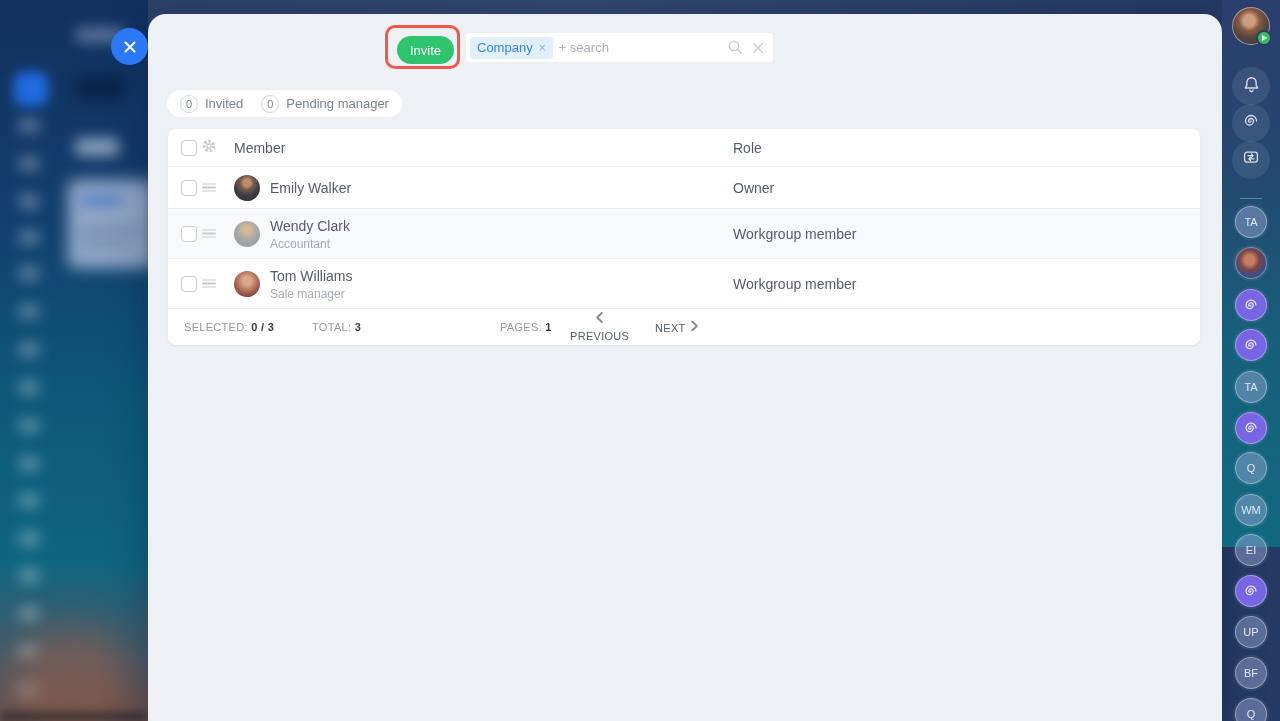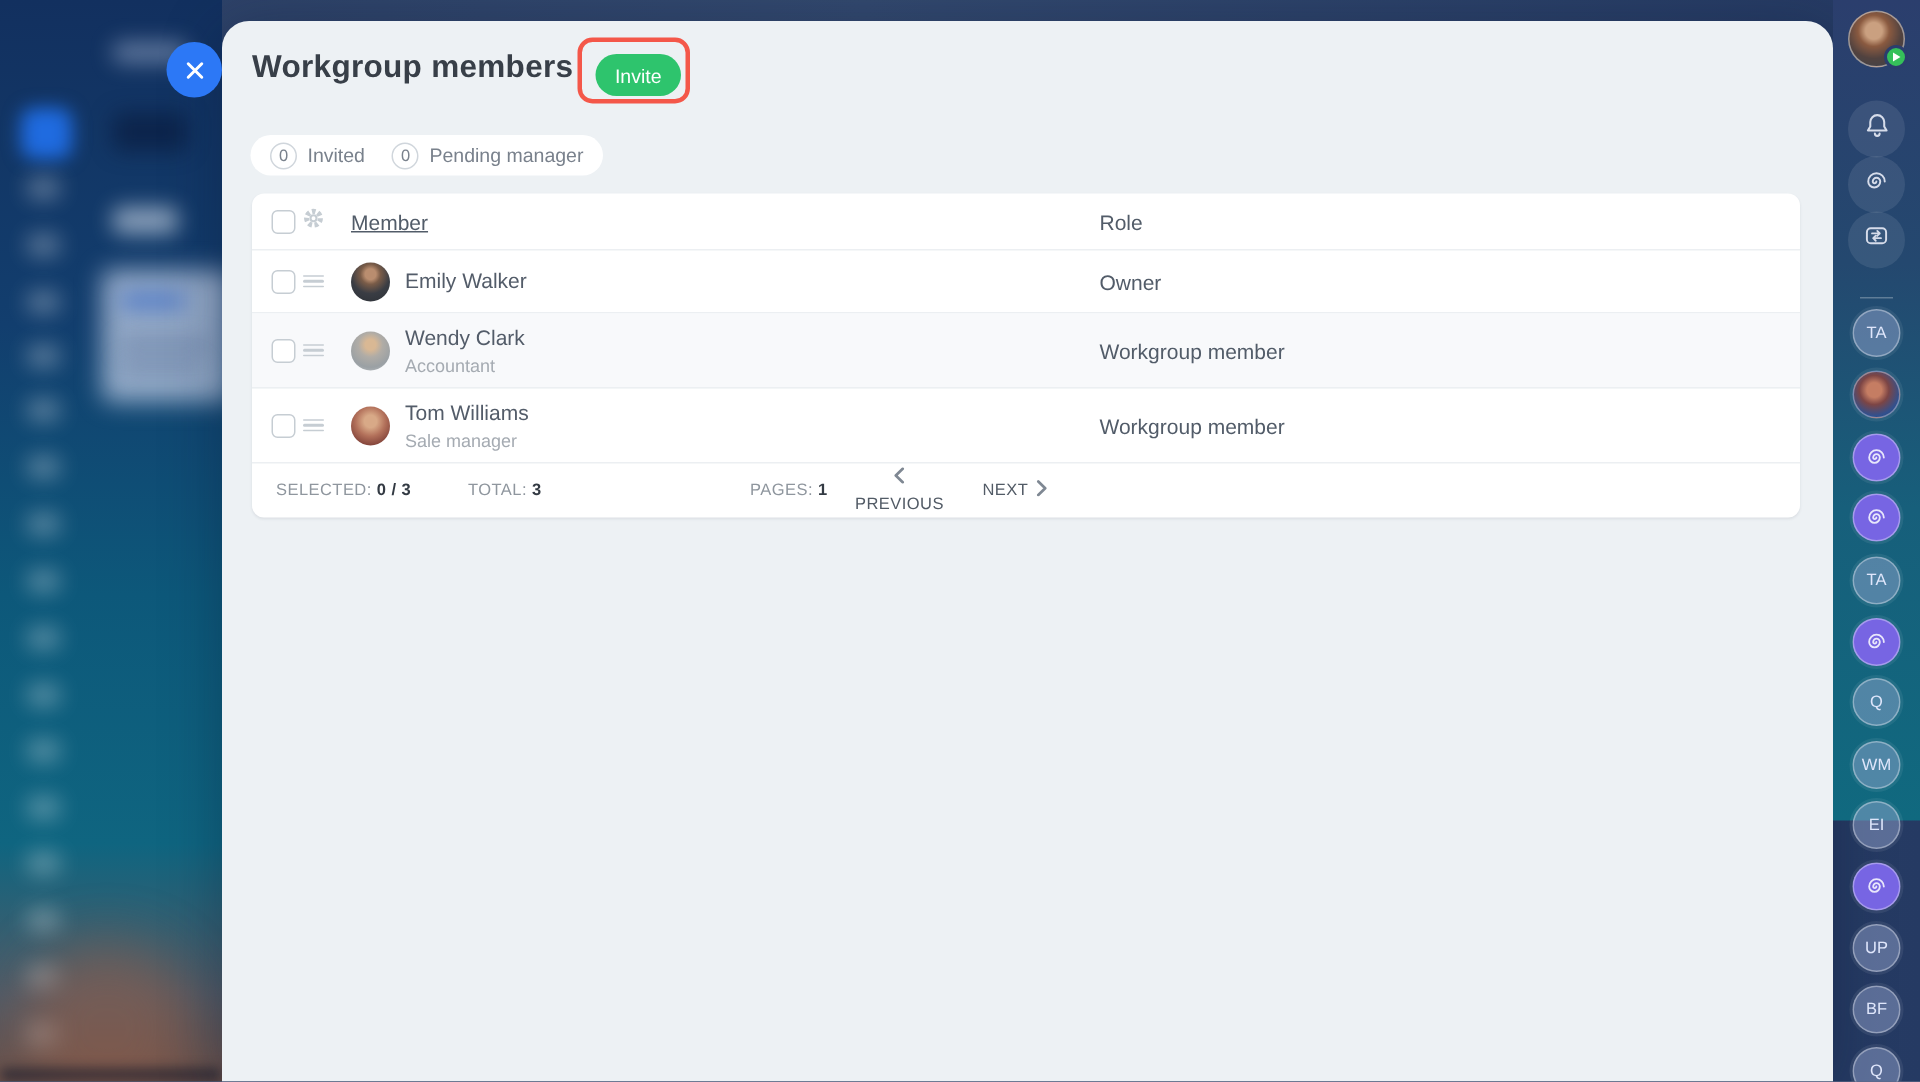--- a/index.html
+++ b/index.html
@@ -65,21 +65,21 @@
     border-radius:8px; box-shadow:0 1px 2px rgba(50,60,80,0.10); overflow:hidden; }
   .g-head { position:relative; height:38px; border-bottom:1px solid #eceff2; }
   .g-row  { position:relative; border-bottom:1px solid #eceff2; }
   .g-row.h1 { height:42px; } .g-row.h2 { height:50px; }
   .g-row.alt { background:#f8f9fb; }
   .cbx { position:absolute; left:13px; top:50%; transform:translateY(-50%); width:16px; height:16px;
     border:1.5px solid #c6cdd3; border-radius:4px; background:#fff; cursor:pointer; }
   .gear { position:absolute; left:33px; top:50%; transform:translateY(-50%); cursor:pointer; }
   .drag { position:absolute; left:34px; top:50%; transform:translateY(-50%); width:14px; height:9px; cursor:grab; }
   .drag i { display:block; height:1.5px; background:#c6cdd3; margin-bottom:2.2px; border-radius:1px; }
-  .col-member-h { position:absolute; left:66px; top:50%; transform:translateY(-50%); font-size:14px; color:#525c69;text-decoration:underline; }
+  .col-member-h { position:absolute; left:66px; top:50%; transform:translateY(-50%); font-size:14px; color:#525c69; }
   .col-role { position:absolute; left:565px; top:50%; transform:translateY(-50%); font-size:14px; color:#525c69; }
   .avatar { position:absolute; left:66px; top:50%; transform:translateY(-50%); width:26px; height:26px;
     border-radius:50%; cursor:pointer; }
   .av-emily { background:radial-gradient(circle at 50% 30%, #b98d6f 0 16%, #7a5c48 30%, #3a3d44 58%, #2c3036 100%); }
   .av-wendy { background:radial-gradient(circle at 50% 34%, #d9b894 0 16%, #b0aca6 38%, #9aa0a4 70%, #c5c8ca 100%); }
   .av-tom   { background:radial-gradient(circle at 50% 38%, #d8a987 0 20%, #b2705a 48%, #83443a 78%, #6b3c34 100%); }
   .who { position:absolute; left:102px; top:50%; transform:translateY(-50%); }
   .who .nm { font-size:14px; color:#535c69; cursor:pointer; }
   .who .sub { font-size:12px; color:#a5abb2; margin-top:2px; }
 
@@ -147,26 +147,45 @@
   <div class="close-btn">
     <span>
       <svg width="14" height="14" viewBox="0 0 14 14">
         <path d="M2.5 2.5 L11.5 11.5 M11.5 2.5 L2.5 11.5" stroke="#ffffff" stroke-width="2" stroke-linecap="round"></path>
       </svg>
     </span>
   </div>
 
   <div class="panel">
 
-    <div class="page-title">Workgroup members</div>
 
     <div class="invite-anno">
       <div class="invite-btn">Invite</div>
     </div>
 
+    <div class="search-bar">
+      <div class="chip">
+        <span class="chip-label">Company</span>
+        <span class="chip-x">×</span>
+      </div>
+      <input class="search-input" type="text" placeholder="+ search" style="">
+      <div class="search-icons">
+        <span>
+          <svg width="17" height="17" viewBox="0 0 17 17">
+            <circle cx="7" cy="7" r="4.6" fill="none" stroke="#c9cdd2" stroke-width="1.5"></circle>
+            <path d="M10.6 10.6 L14.2 14.2" stroke="#c9cdd2" stroke-width="1.5" stroke-linecap="round"></path>
+          </svg>
+        </span>
+        <span>
+          <svg width="14" height="14" viewBox="0 0 14 14">
+            <path d="M2.8 2.8 L11.2 11.2 M11.2 2.8 L2.8 11.2" stroke="#c9cdd2" stroke-width="1.5" stroke-linecap="round"></path>
+          </svg>
+        </span>
+      </div>
+    </div>
 
     <div class="counters">
       <div class="counter">
         <span class="counter-num">0</span>
         <span class="counter-label">Invited</span>
       </div>
       <div class="counter">
         <span class="counter-num">0</span>
         <span class="counter-label">Pending manager</span>
       </div>

